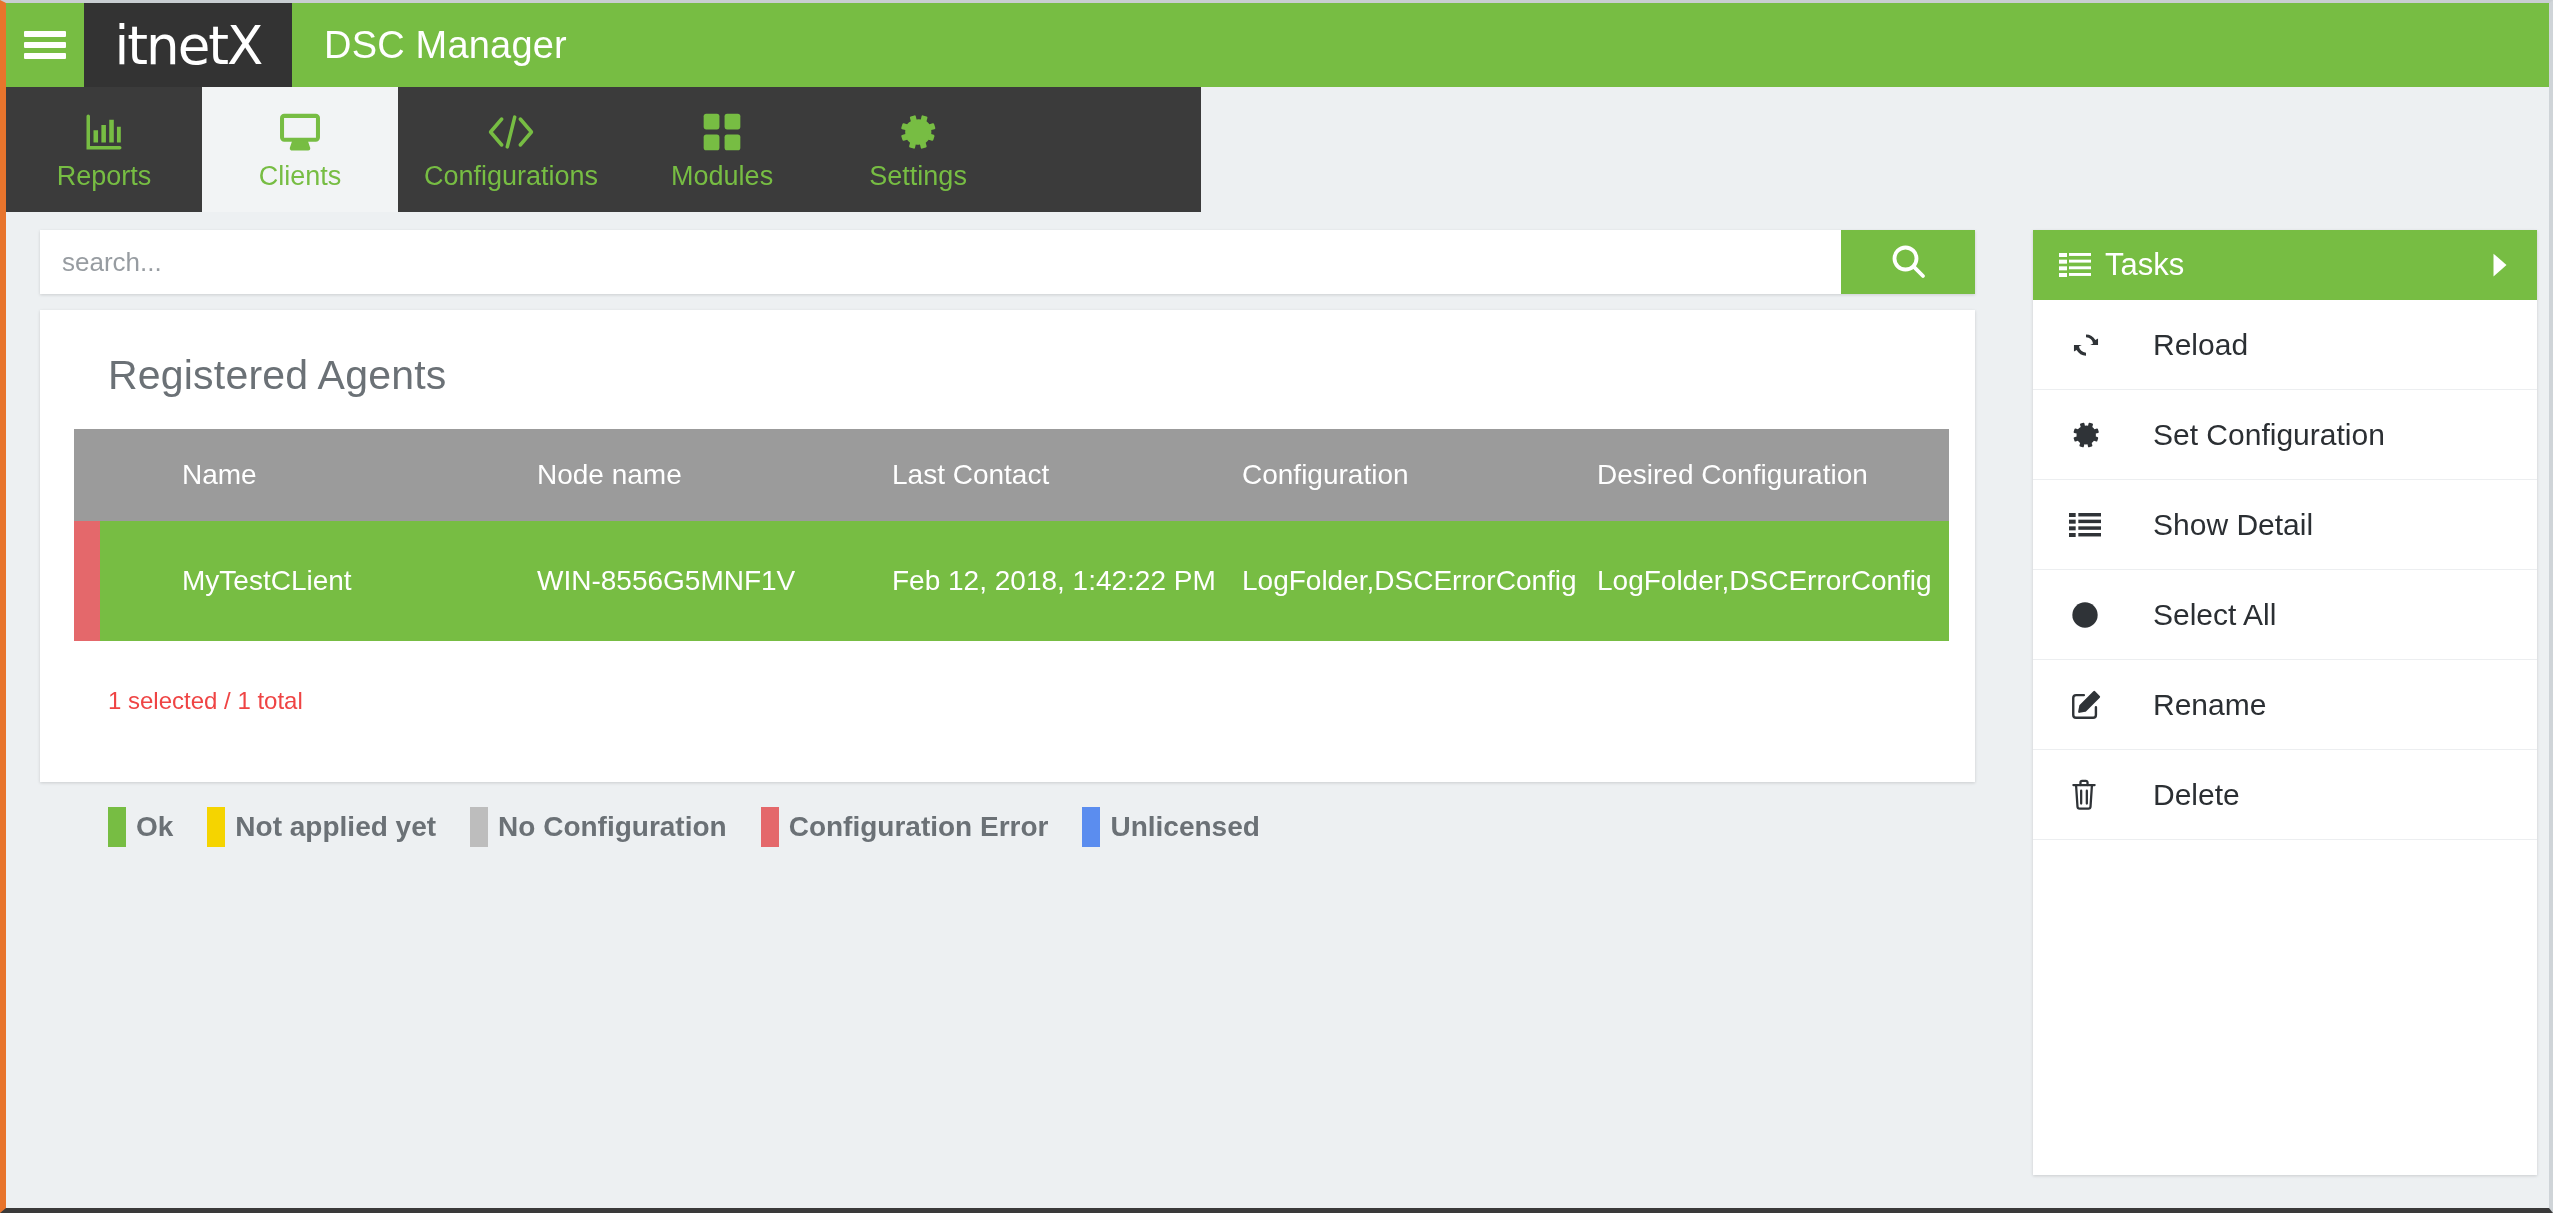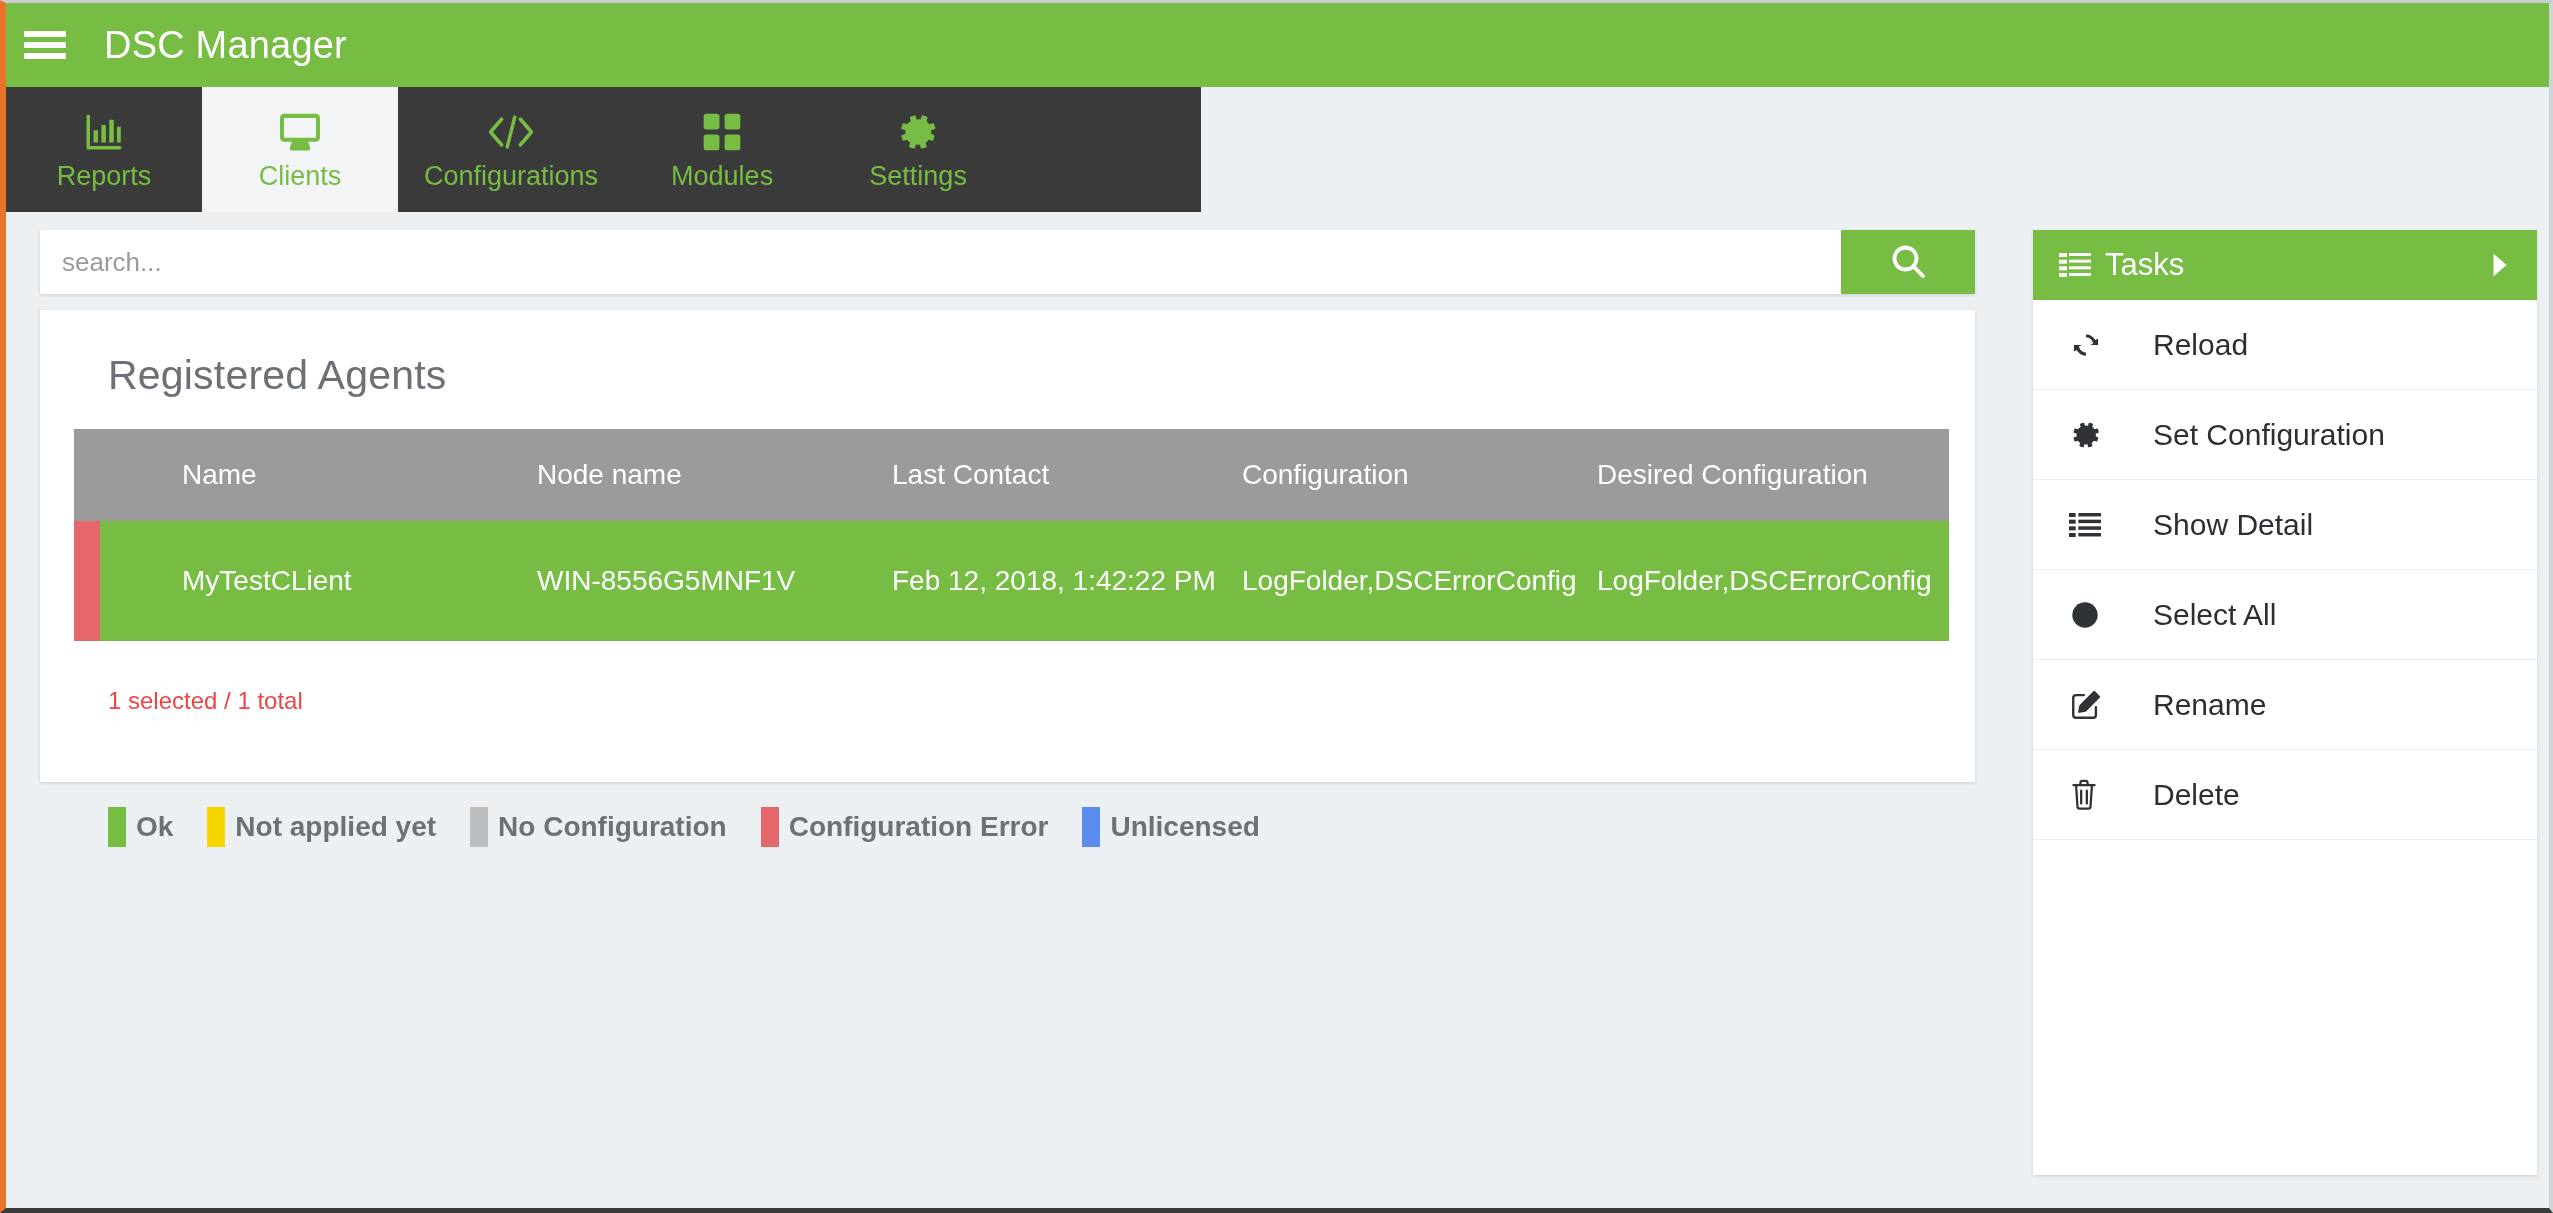--- a/index.html
+++ b/index.html
@@ -51,21 +51,21 @@
   .logo-text {
     color: #ffffff;
     font-size: 53px;
     font-weight: 400;
     letter-spacing: -2px;
     font-family: "DejaVu Sans", sans-serif;
   }
   .app-title {
     display: flex;
     align-items: center;
-    padding-left: 20px;
+    padding-left: 32px;
     color: #ffffff;
     font-size: 38px;
     font-weight: 400;
     letter-spacing: .2px;
   }
 
   
   .navtabs {
     height: 125px;
     background: #edf0f2;
@@ -265,20 +265,23 @@
 </head>
 <body>
 
 <div class="brandbar">
   <div class="hamburger-btn">
     <div>
       <span class="bar"></span>
       <span class="bar"></span>
       <span class="bar"></span>
     </div>
+  </div>
+  <div class="logo-box">
+    <span class="logo-text">itnetX</span>
   </div>
   <div class="app-title">DSC Manager</div>
 </div>
 
 <div class="navtabs">
 
   <div class="navtab">
     <span class="tab-icon">
       <svg width="44" height="42" viewBox="0 0 24 24" fill="none" stroke="#77bd43" stroke-width="2">
         <path d="M3 3 v18 h18" stroke-linecap="round"></path>

